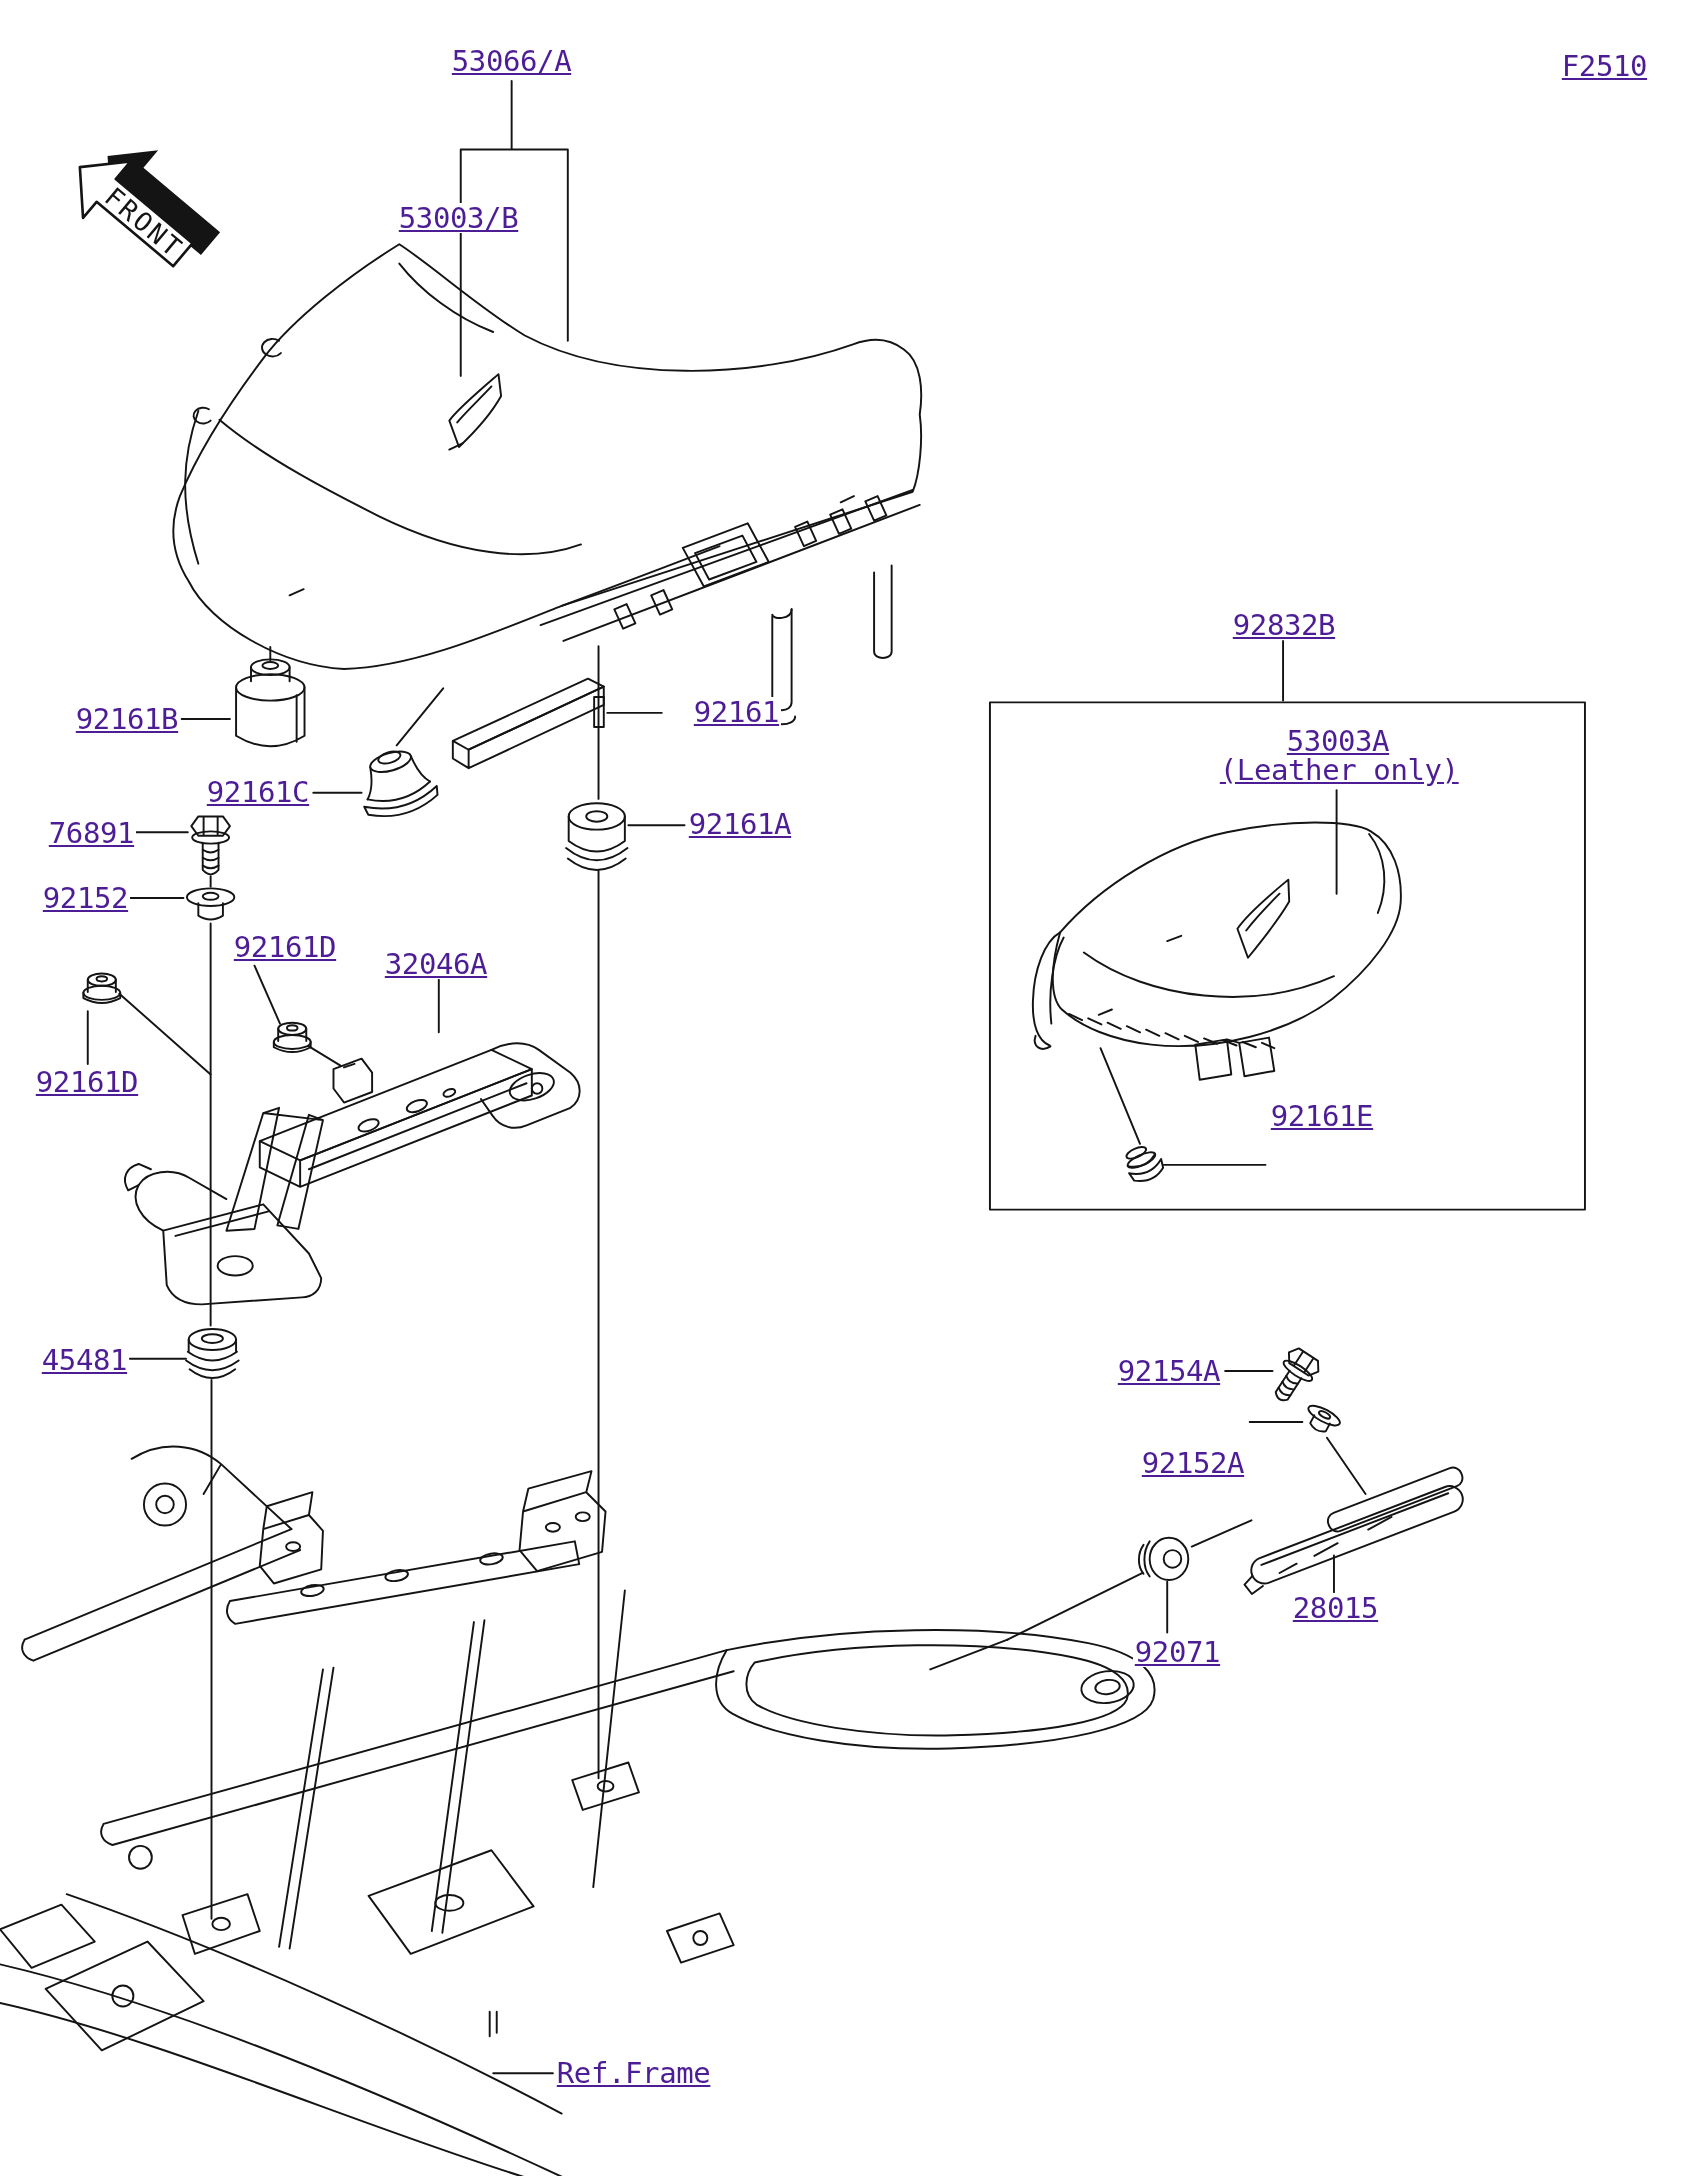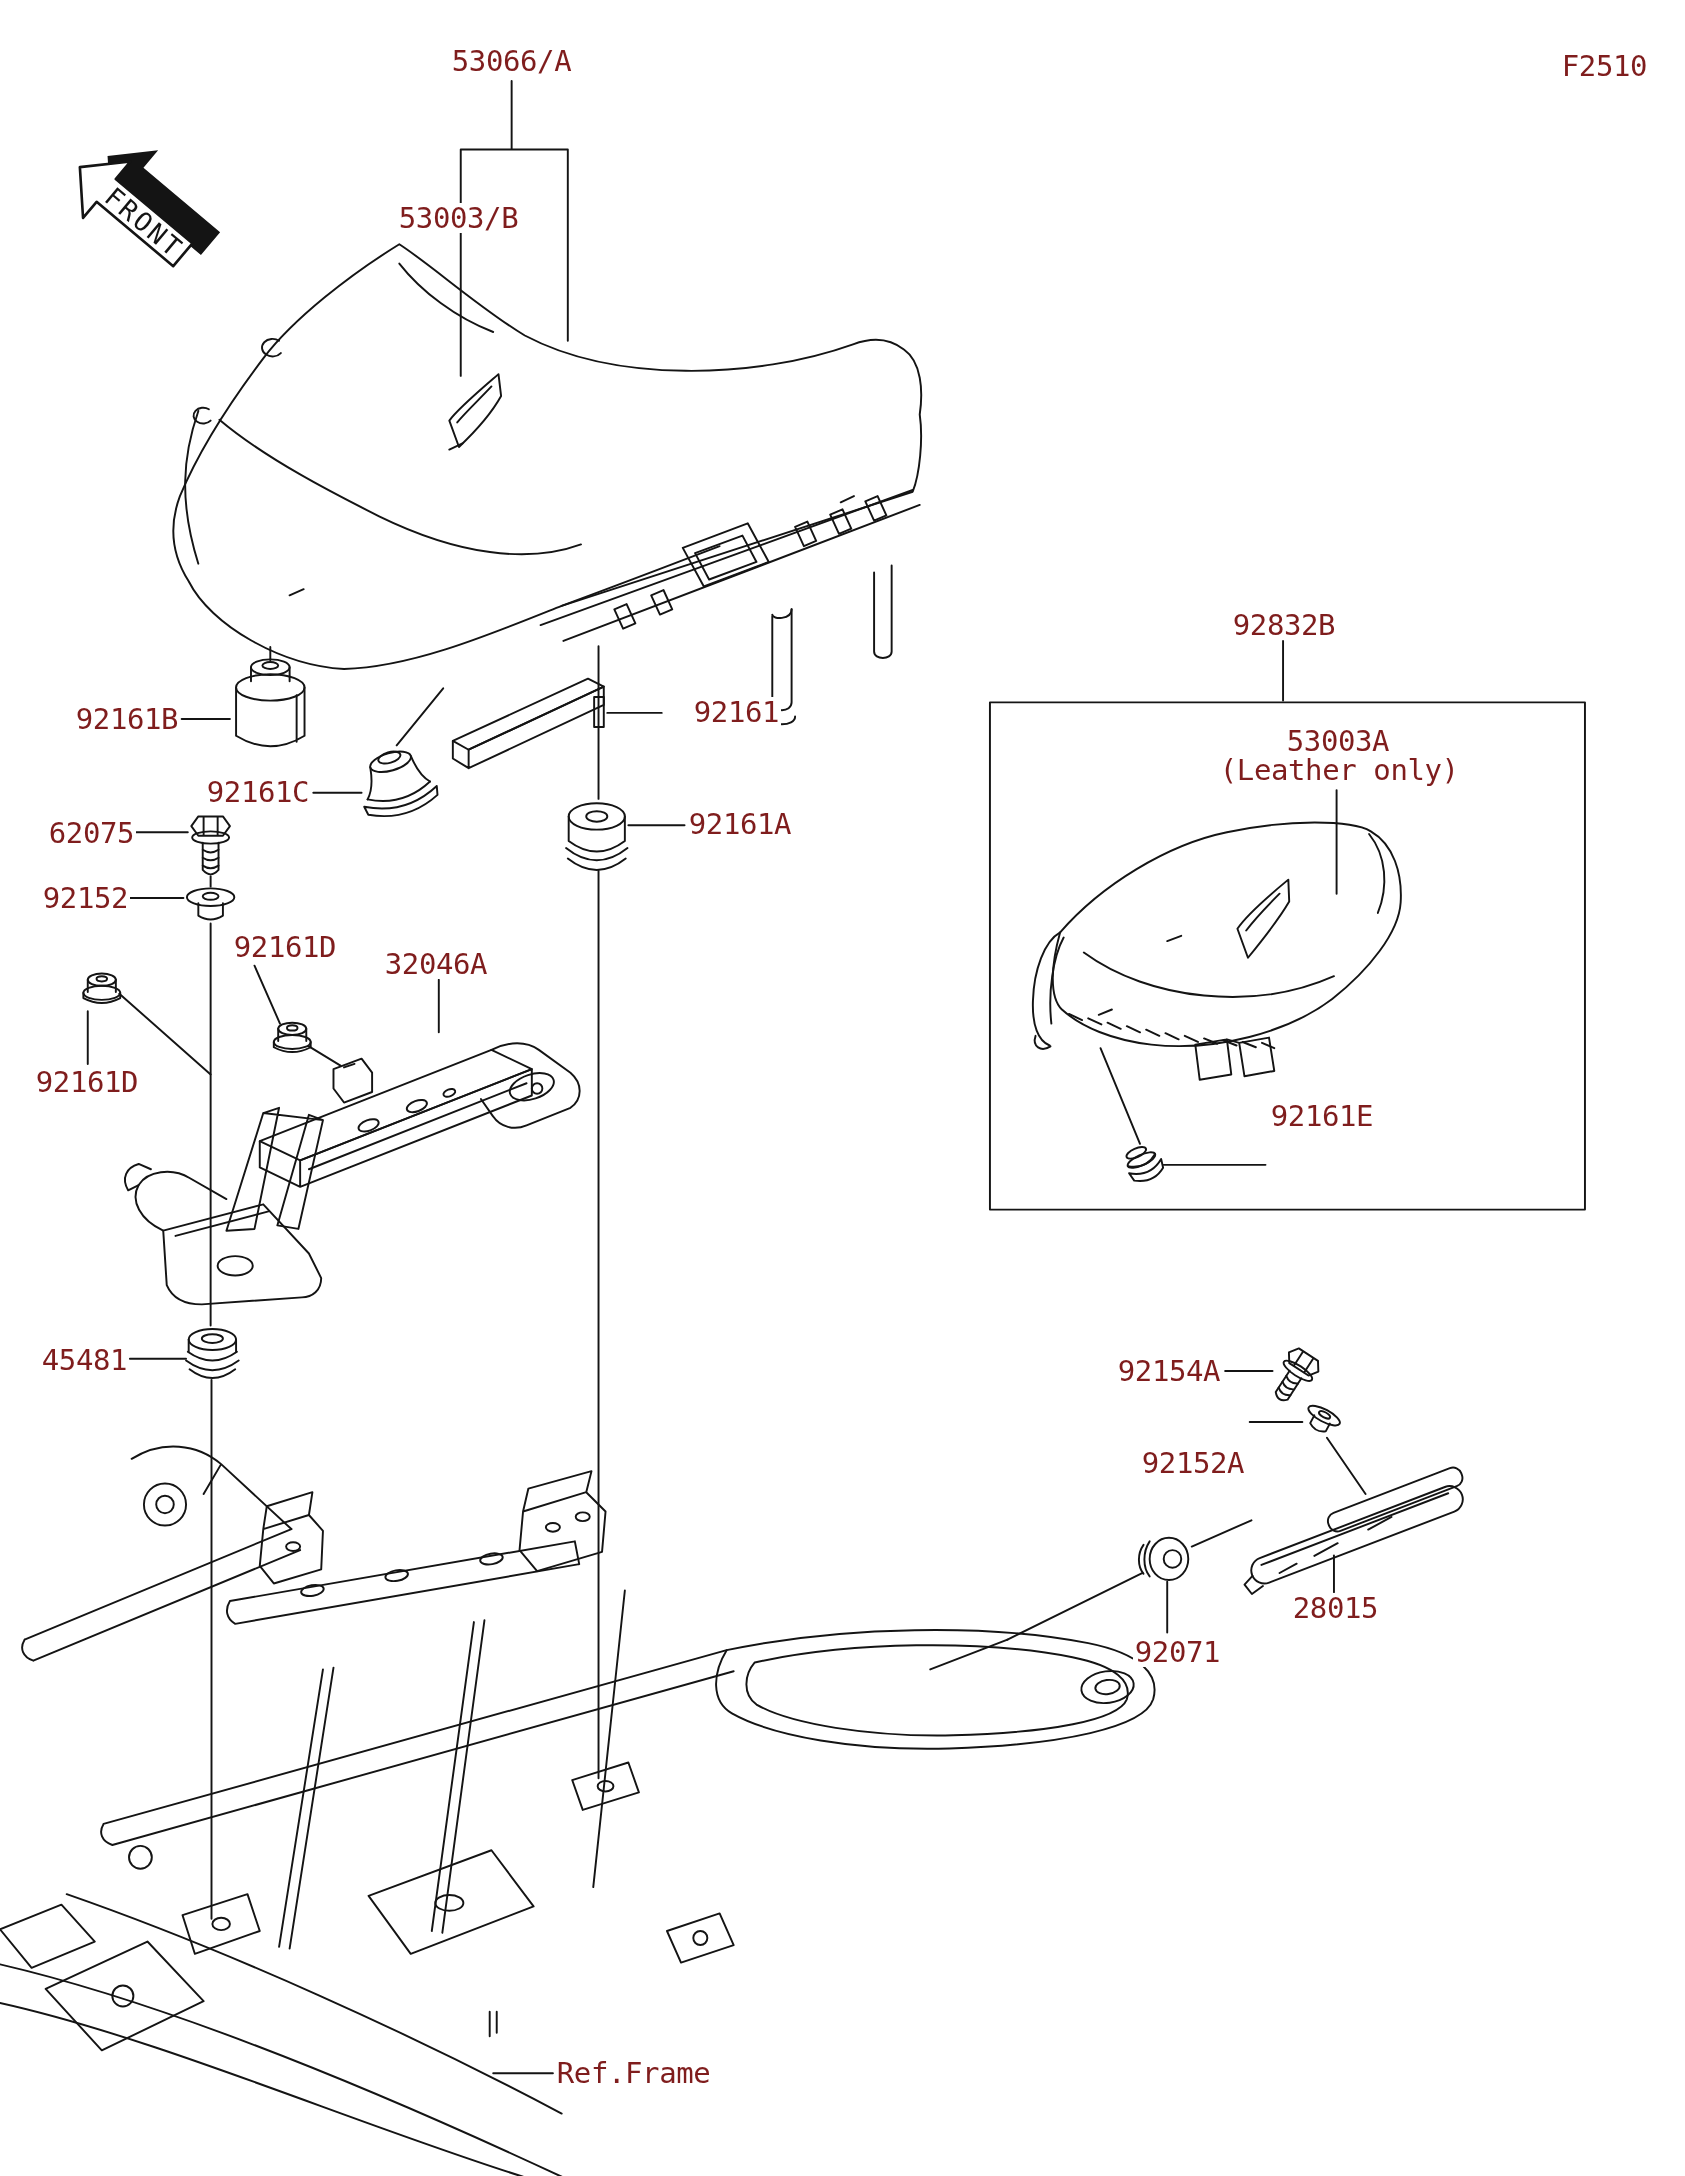--- a/index.html
+++ b/index.html
@@ -3,22 +3,23 @@
 <meta charset="utf-8">
 <style>
   html,body{margin:0;padding:0;background:#ffffff;}
   .canvas{
     position:relative;width:1685px;height:2177px;background:#ffffff;
     font-family:"DejaVu Sans Mono", monospace;overflow:hidden;
   }
   svg.art{position:absolute;left:0;top:0;}
   .lbl{
     position:absolute;font:29px/1.05 "DejaVu Sans Mono", monospace;
-    color:#7f1d1d;background:#ffffff;white-space:nowrap;padding:0 1.8px;
+    color:#4c1d95;background:#ffffff;white-space:nowrap;padding:0 1.8px;
     letter-spacing:-0.4px;
+    text-decoration:underline;
   }
 </style>
 </head>
 <body>
 
 <div class="canvas">
 
 <svg class="art" width="1685" height="2177" viewBox="0 0 1920 2480" fill="none" stroke="#141414" stroke-width="2.2" stroke-linecap="round" stroke-linejoin="round">
 
   <g transform="translate(118,158) rotate(40)">
@@ -259,21 +260,21 @@
   <path d="M562,2362 H630"></path>
 </svg>
 
 <div class="lbl" style="left:1560px;top:51px">F2510</div>
 <div class="lbl" style="left:450px;top:46px">53066/A</div>
 <div class="lbl" style="left:397px;top:203px">53003/B</div>
 <div class="lbl" style="left:74px;top:704px">92161B</div>
 <div class="lbl" style="left:205px;top:777px">92161C</div>
 <div class="lbl" style="left:692px;top:697px">92161</div>
 <div class="lbl" style="left:687px;top:809px">92161A</div>
-<div class="lbl" style="left:47px;top:818px">62075</div>
+<div class="lbl" style="left:47px;top:818px">76891</div>
 <div class="lbl" style="left:41px;top:883px">92152</div>
 <div class="lbl" style="left:232px;top:932px">92161D</div>
 <div class="lbl" style="left:383px;top:949px">32046A</div>
 <div class="lbl" style="left:34px;top:1067px">92161D</div>
 <div class="lbl" style="left:40px;top:1345px">45481</div>
 <div class="lbl" style="left:1231px;top:610px">92832B</div>
 <div class="lbl" style="left:1285px;top:726px">53003A</div>
 <div class="lbl" style="left:1218px;top:755px">(Leather only)</div>
 <div class="lbl" style="left:1269px;top:1101px">92161E</div>
 <div class="lbl" style="left:1116px;top:1356px">92154A</div>

